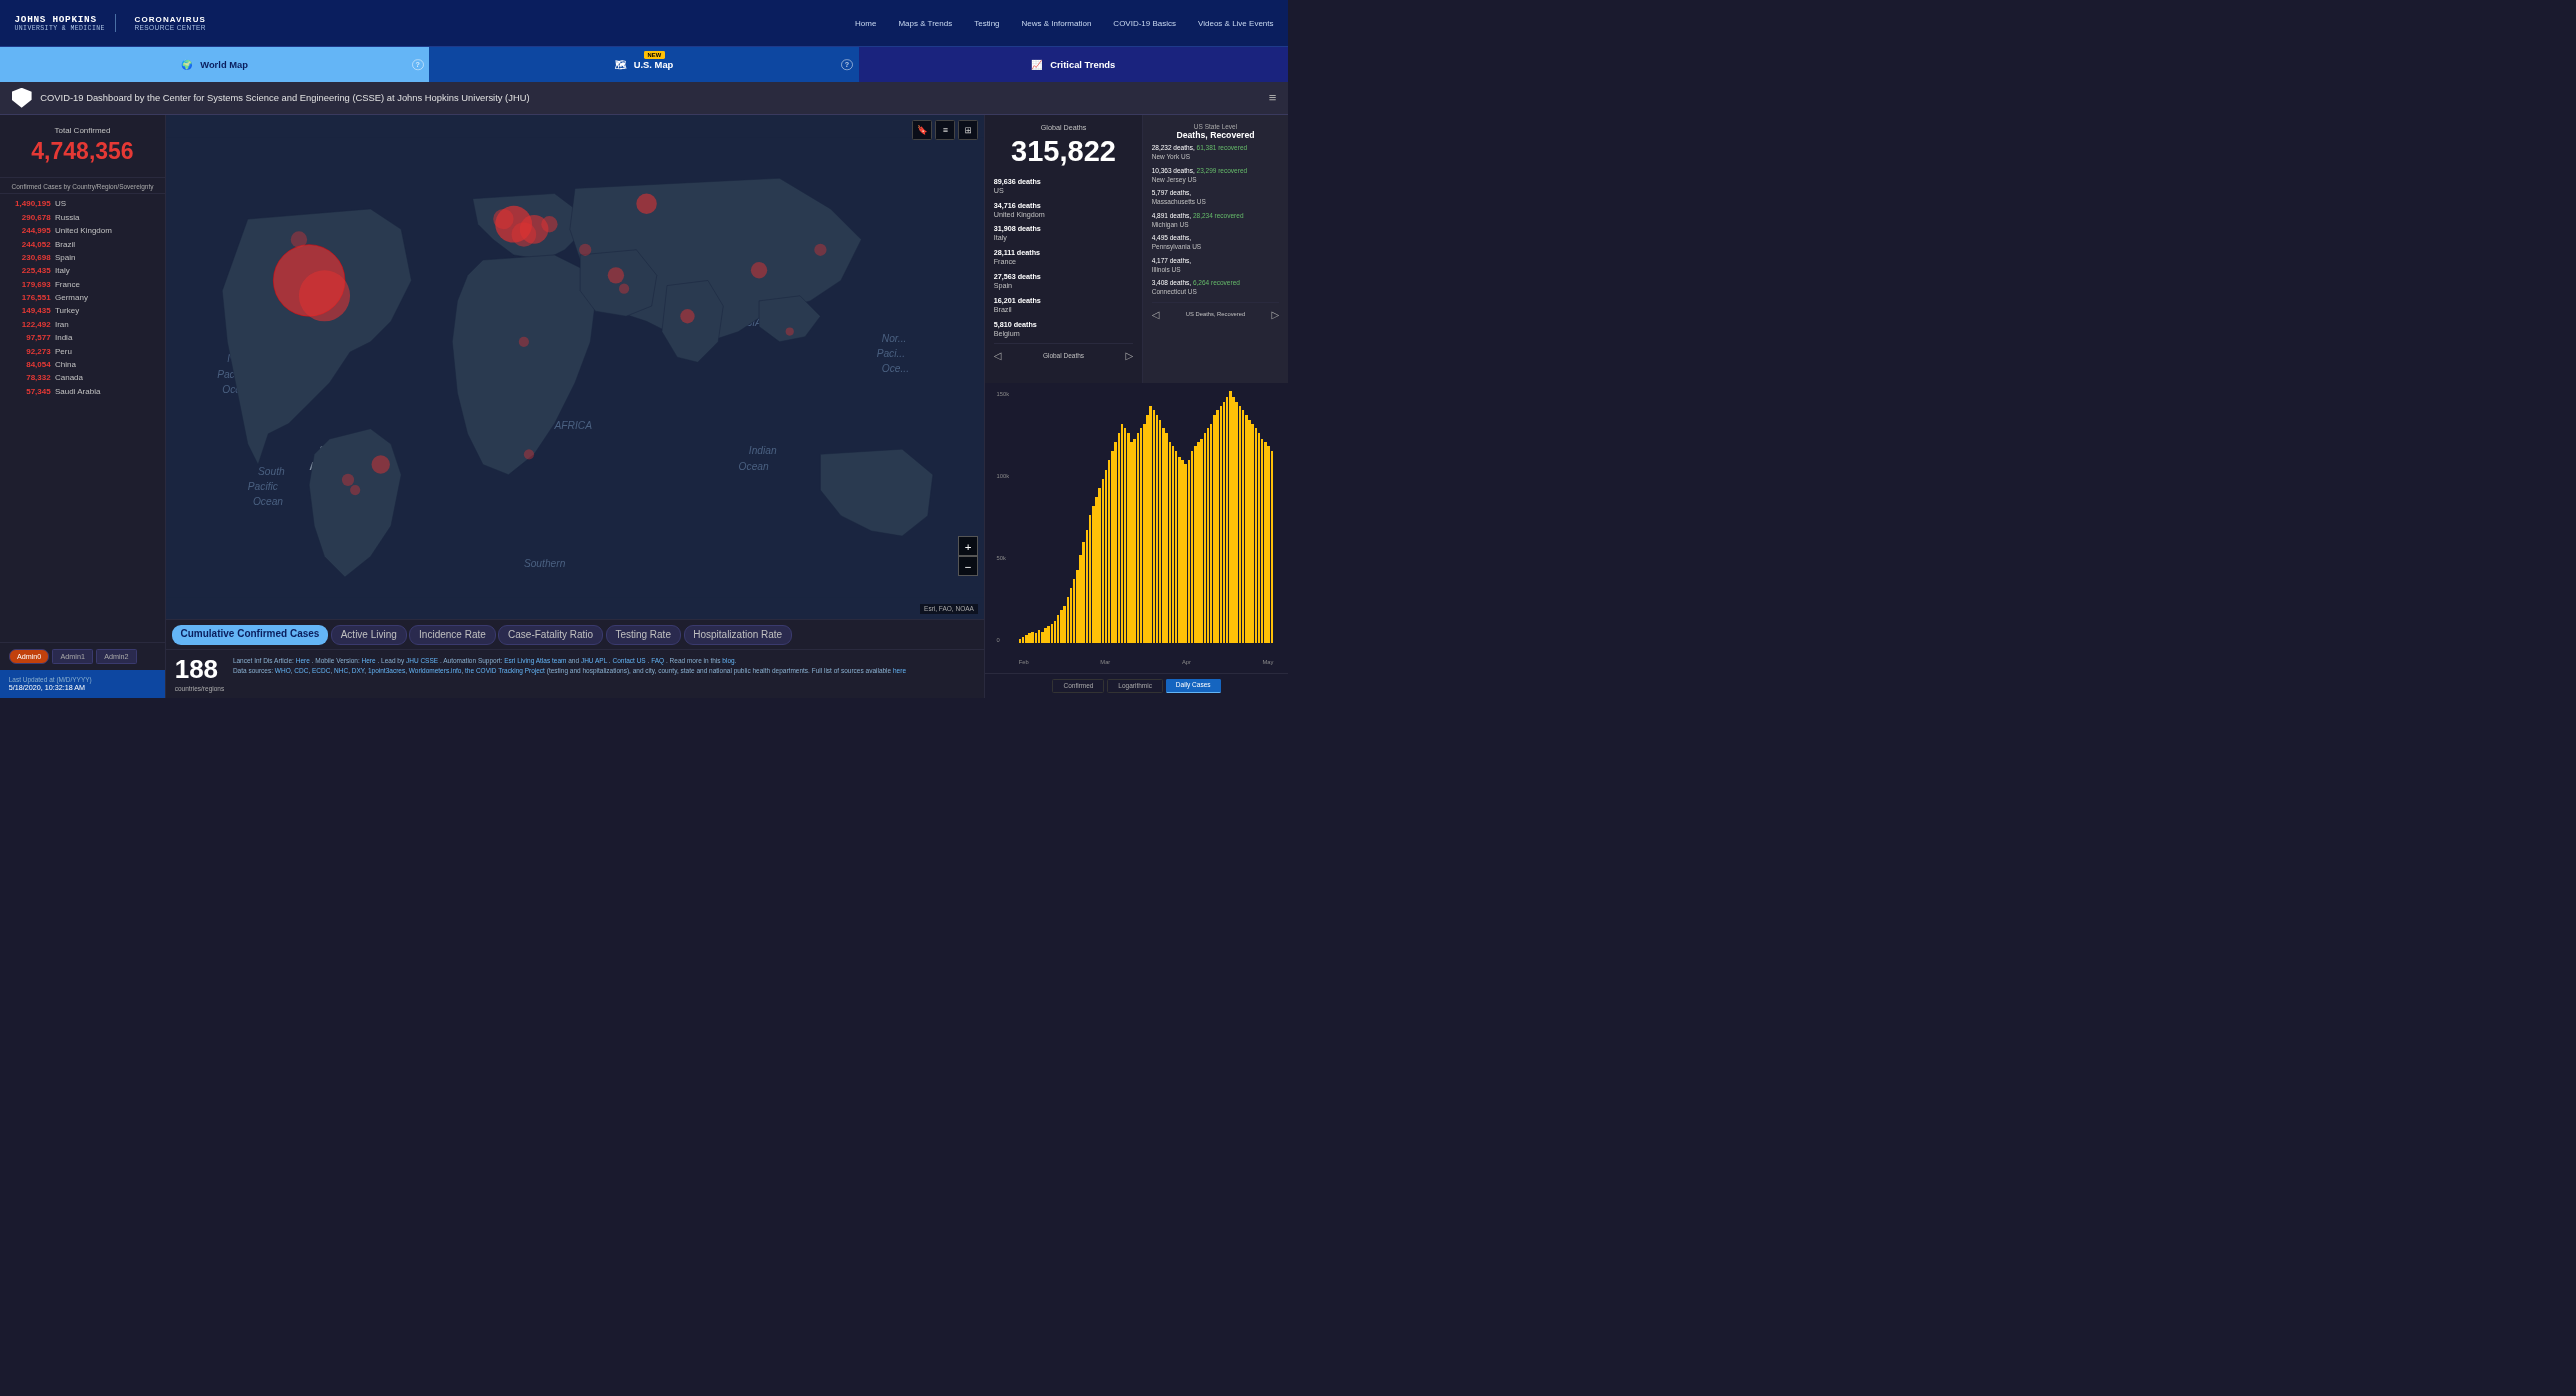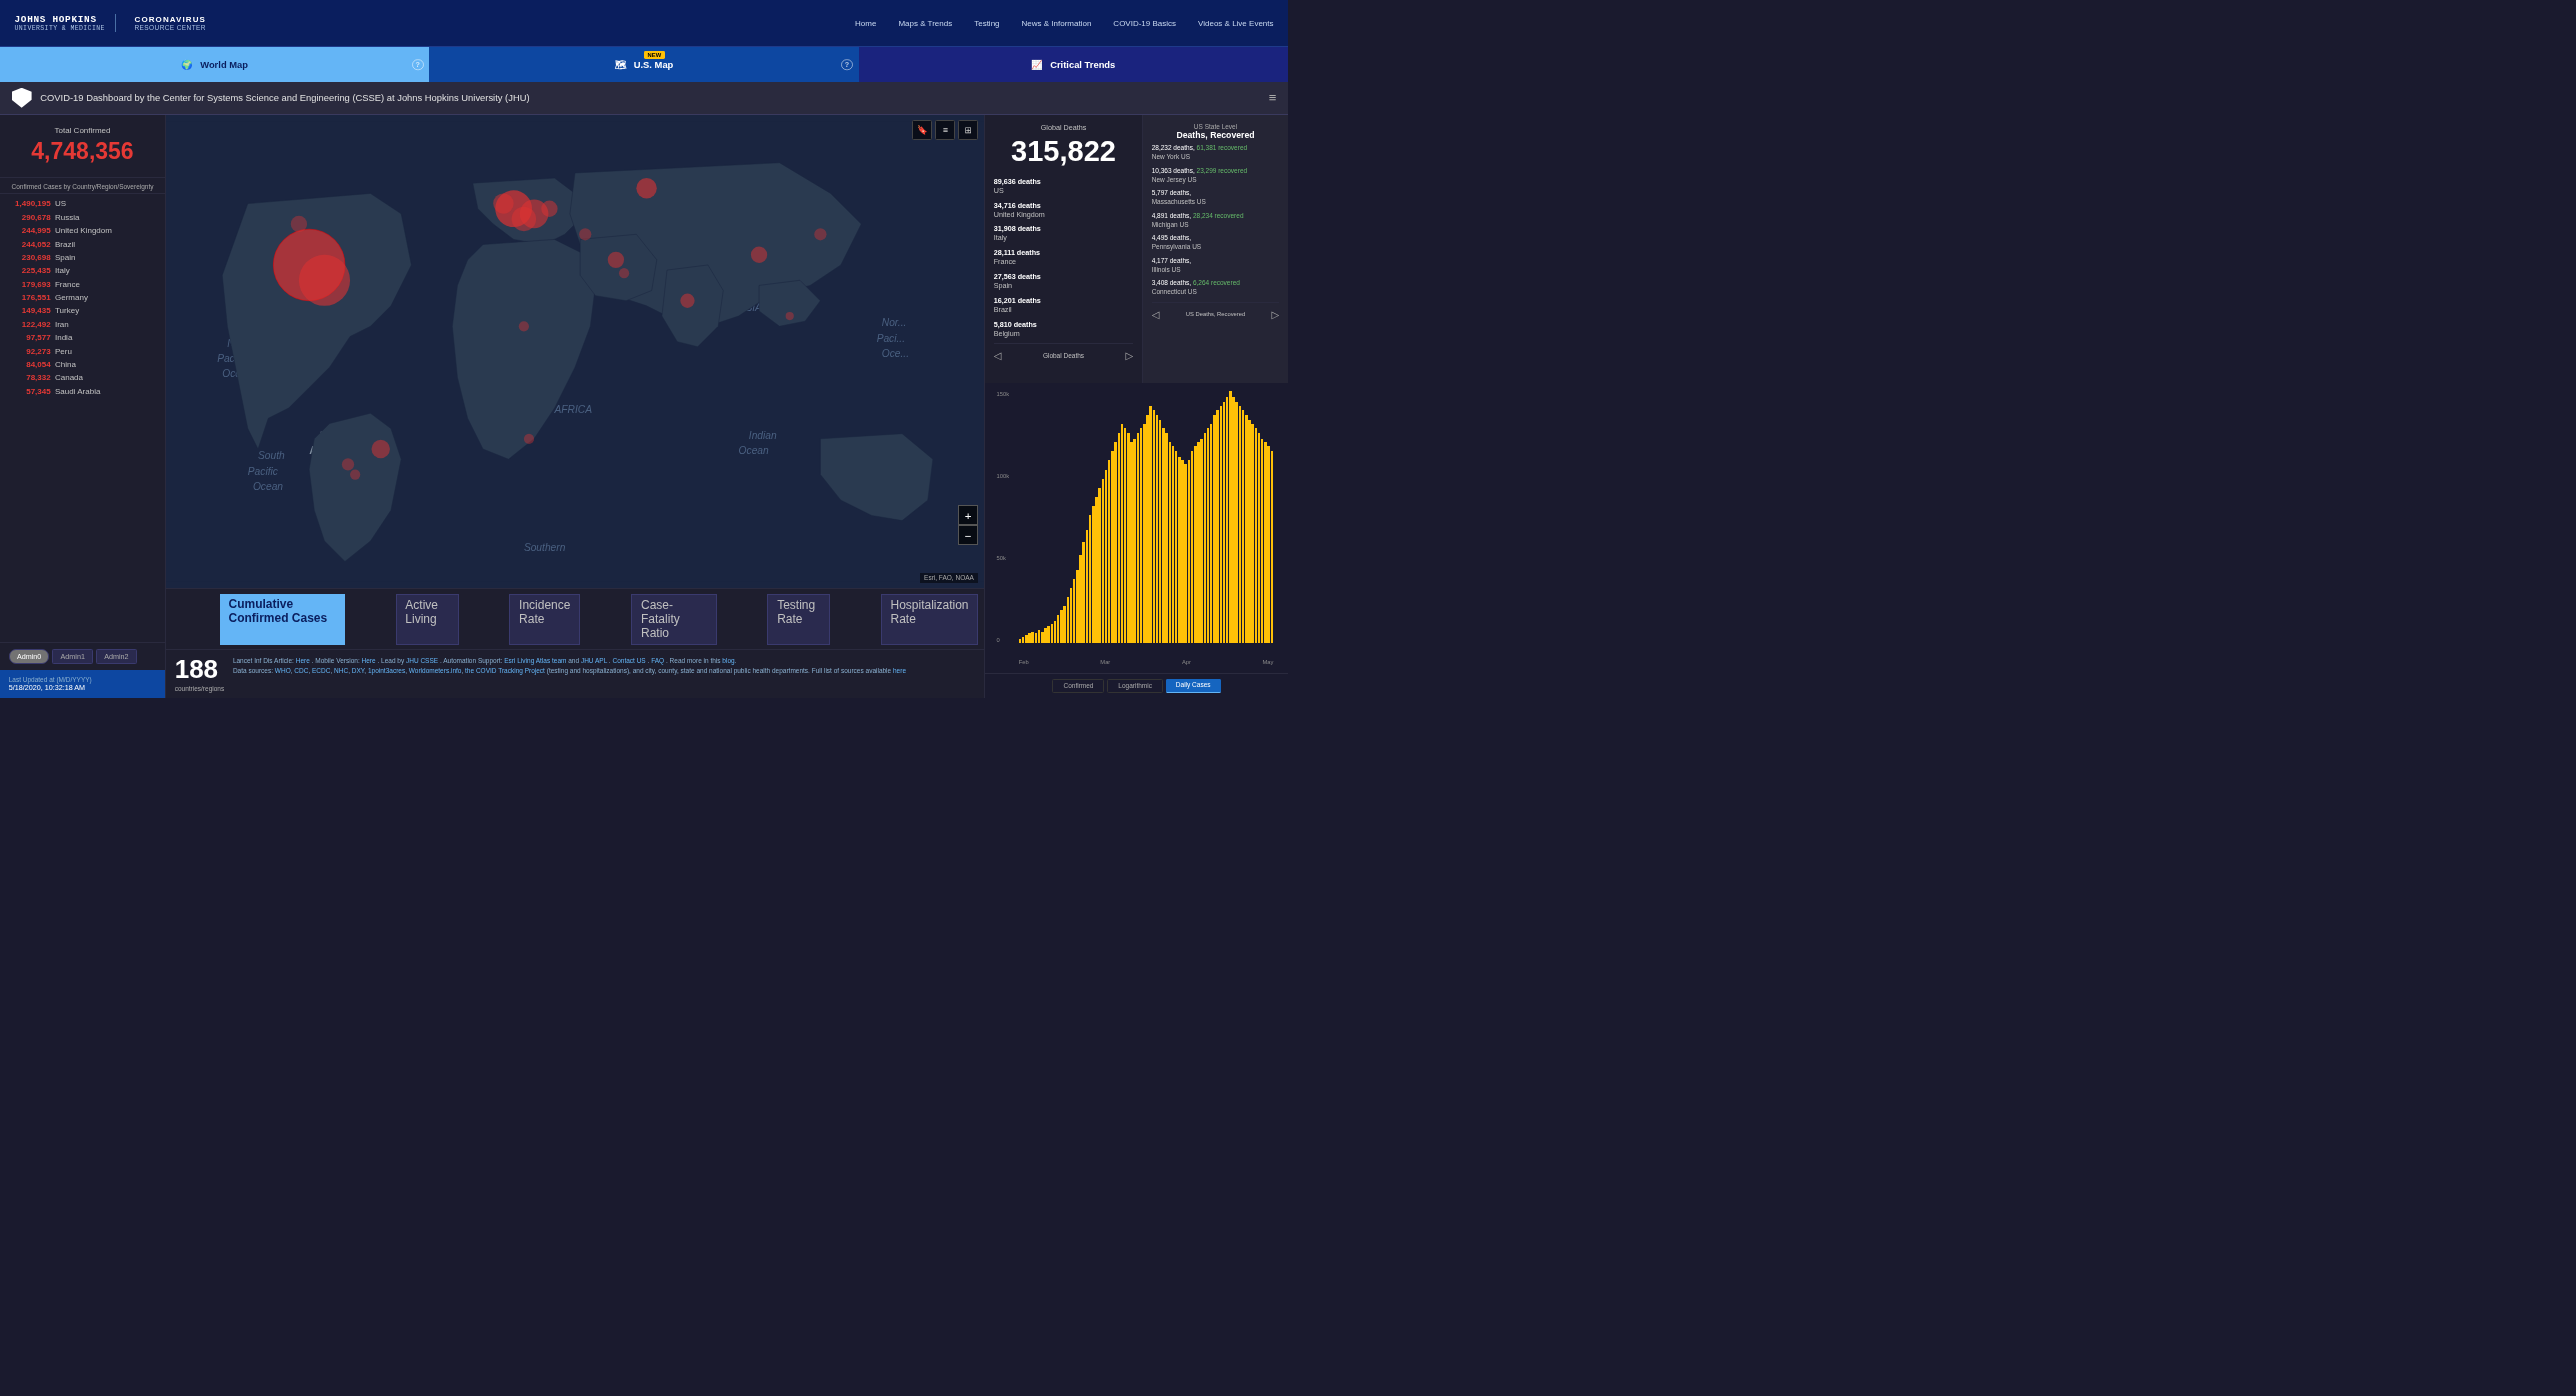--- a/index.html
+++ b/index.html
@@ -40,34 +40,34 @@
     .total-confirmed { background: #1e1e2e; padding: 11.6px; text-align: center; border-bottom: 0.7px solid #2a2a3e; }
     .total-label { font-size: 8px; color: #c0c0c0; margin-bottom: 2.9px; }
     .total-number { font-size: 23px; font-weight: bold; color: #e53935; }
     .confirmed-list-header { font-size: 6.5px; color: #aaa; text-align: center; padding: 5.8px 8.7px 2.9px; border-bottom: 0.7px solid #2a2a3e; }
     .country-list { flex: 1; overflow-y: auto; padding: 2.9px 8.7px; }
     .country-item { display: flex; gap: 4.3px; padding: 2.2px 0; font-size: 8px; }
     .country-count { color: #e53935; font-weight: bold; min-width: 42px; text-align: right; }
     .country-name { color: #c0c0c0; }
     .admin-tabs { display: flex; gap: 2.9px; padding: 5.8px 8.7px; border-top: 0.7px solid #2a2a3e; }
     .admin-tab { padding: 2.2px 7.2px; background: #2a2a4e; border: 0.7px solid #3a3a6e; color: #aaa; font-size: 7.2px; cursor: pointer; border-radius: 1.4px; }
-    .admin-tab.active { background: #737373; color: #fff; border-radius: 7px; }
+    .admin-tab.active { background: #c2410c; color: #fff; border-radius: 7px; }
     .last-updated { background: #0d47a1; padding: 5.8px 8.7px; font-size: 7.2px; color: #c8d8f0; }
     .last-updated-label { font-size: 6.5px; color: #8ab0d0; }
 
     
     .map-area { flex: 1; background: #1a2540; position: relative; display: flex; flex-direction: column; }
     .map-container { flex: 1; position: relative; overflow: hidden; }
     .map-toolbar { position: absolute; top: 5.8px; right: 5.8px; display: flex; gap: 2.9px; z-index: 10; }
     .map-tool-btn { width: 20px; height: 20px; background: rgba(0,0,0,0.6); border: 0.7px solid #444; color: #ccc; display: flex; align-items: center; justify-content: center; cursor: pointer; font-size: 8.7px; border-radius: 1.4px; }
     .map-zoom { position: absolute; bottom: 43px; right: 5.8px; z-index: 10; }
     .zoom-btn { width: 20px; height: 20px; background: rgba(0,0,0,0.7); border: 0.7px solid #555; color: #fff; display: flex; align-items: center; justify-content: center; cursor: pointer; font-size: 11.6px; }
     .map-attribution { position: absolute; bottom: 5.8px; right: 5.8px; font-size: 6.5px; color: #aaa; background: rgba(0,0,0,0.5); padding: 1.4px 4.3px; }
     .map-tabs { display: flex; padding: 4.3px 5.8px; gap: 2.9px; background: #1e1e2e; border-top: 0.7px solid #2a2a3e; }
-    .map-tab { padding: 3.6px 8.7px; font-size: 12px; cursor: pointer; border-radius: 0; margin-left: 48px; }
+    .map-tab { padding: 3.6px 8.7px; font-size: 10px; cursor: pointer; border-radius: 9px; }
     .map-tab.active { background: #64b5f6; color: #0a1e5e; font-weight: bold; }
     .map-tab:not(.active) { background: #2a2a4e; color: #c0c0c0; border: 0.7px solid #3a3a6e; }
     .map-bottom { background: #1e1e2e; padding: 5.8px 8.7px; border-top: 0.7px solid #2a2a3e; font-size: 6.5px; color: #8ab0d0; }
     .map-count-area { display: flex; align-items: flex-start; gap: 8.7px; }
     .country-count-big { font-size: 26px; font-weight: bold; color: #fff; line-height: 1; }
     .country-count-label { font-size: 6.5px; color: #aaa; margin-top: 2.9px; }
     .map-info-text { font-size: 6.5px; color: #8ab0d0; line-height: 1.5; }
     .map-info-link { color: #64b5f6; cursor: pointer; }
 
     

